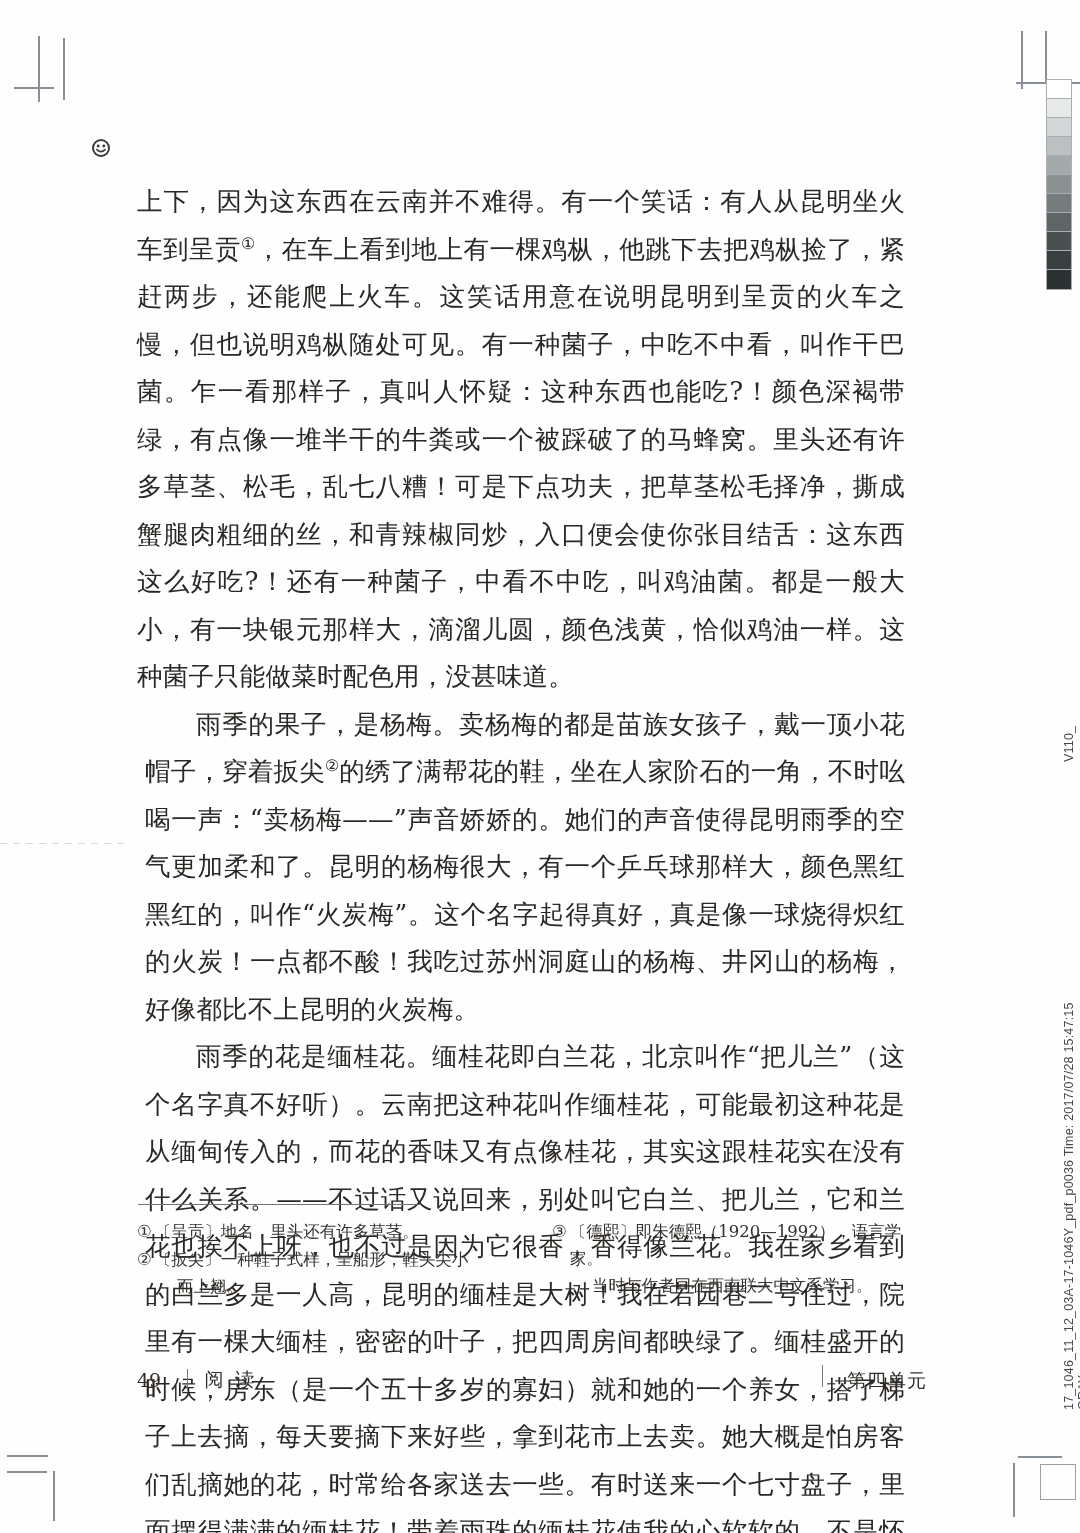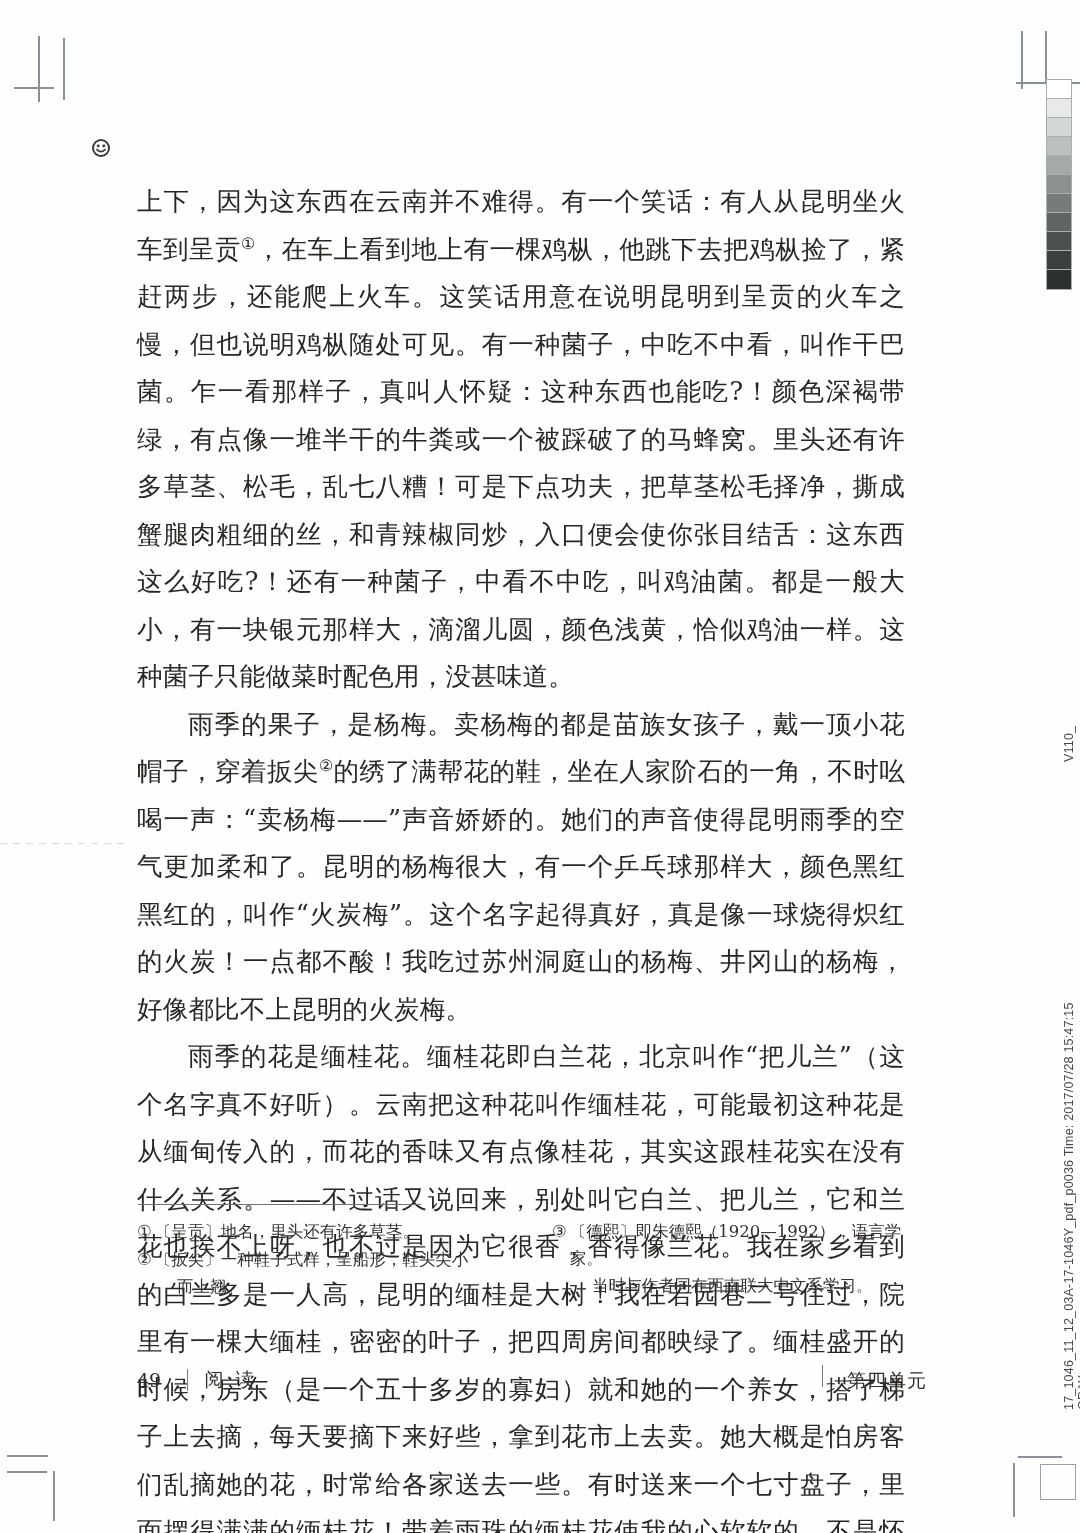--- a/index.html
+++ b/index.html
@@ -111,21 +111,21 @@
   #body-text p {
     margin: 0;
     font-size: 25.5px;
     line-height: 47.5px;
     text-align: justify;
     text-align-last: left;
     text-justify: inter-character;
     letter-spacing: 0.2px;
     color: #2a2724;
   }
-  #body-text p.indent { text-indent: 2em; }
+  #body-text p.indent { text-indent: 2em; margin-left: 8px; }
 
   sup.note {
     font-size: 0.62em;
     vertical-align: super;
     line-height: 0;
     letter-spacing: 0;
   }
 
   
   #footnote-rule {

